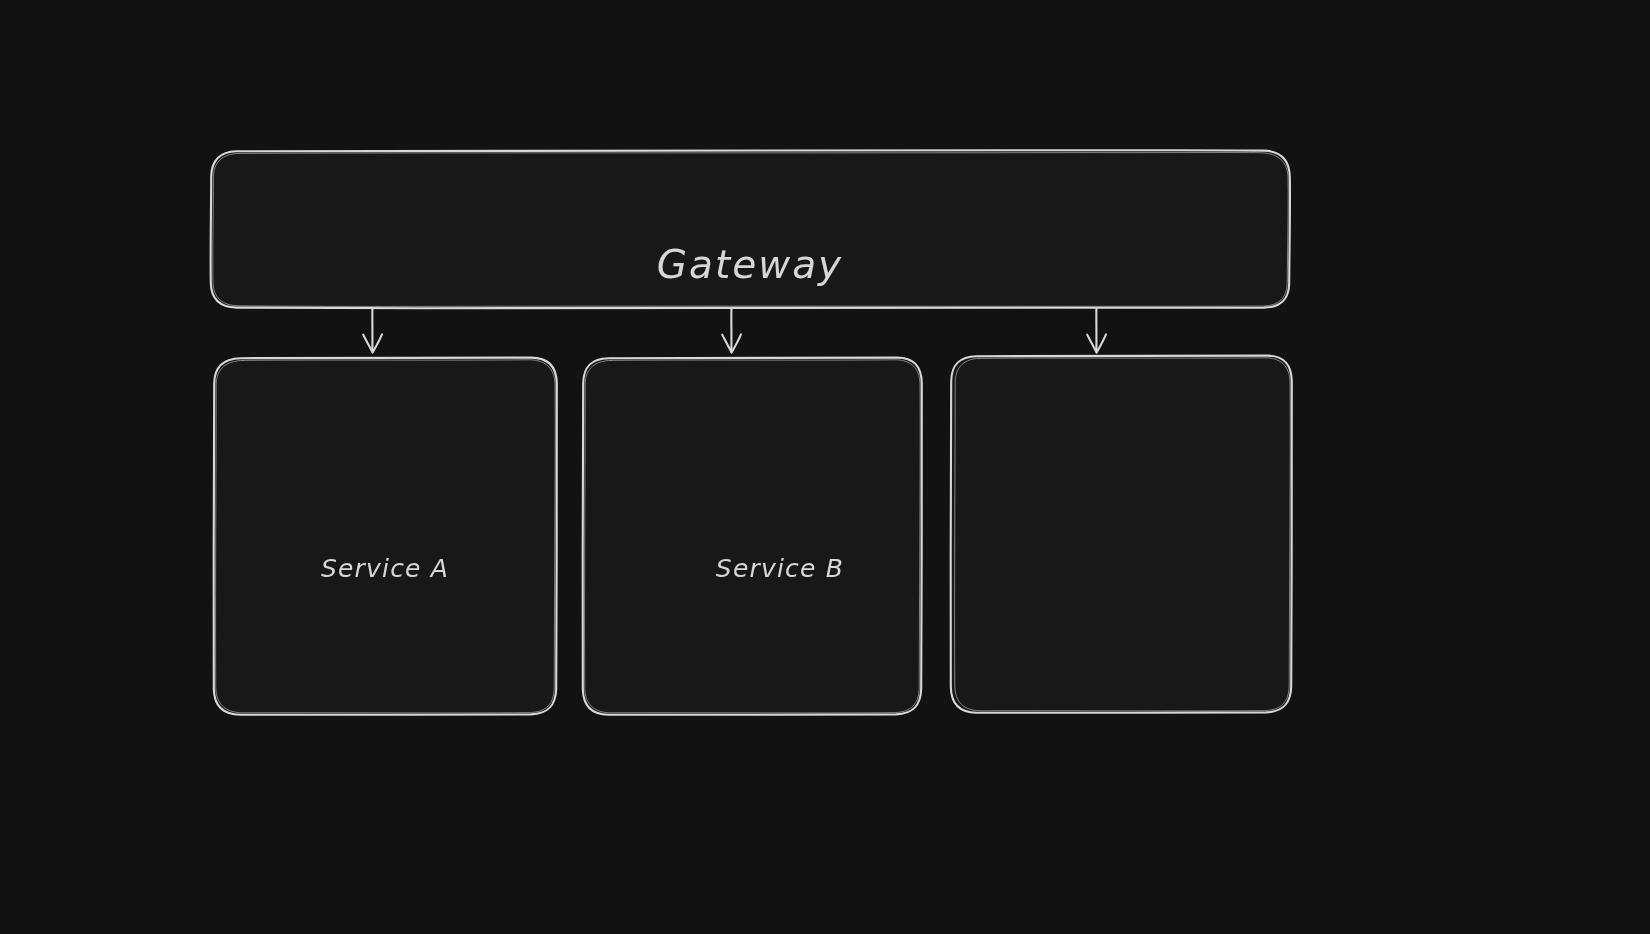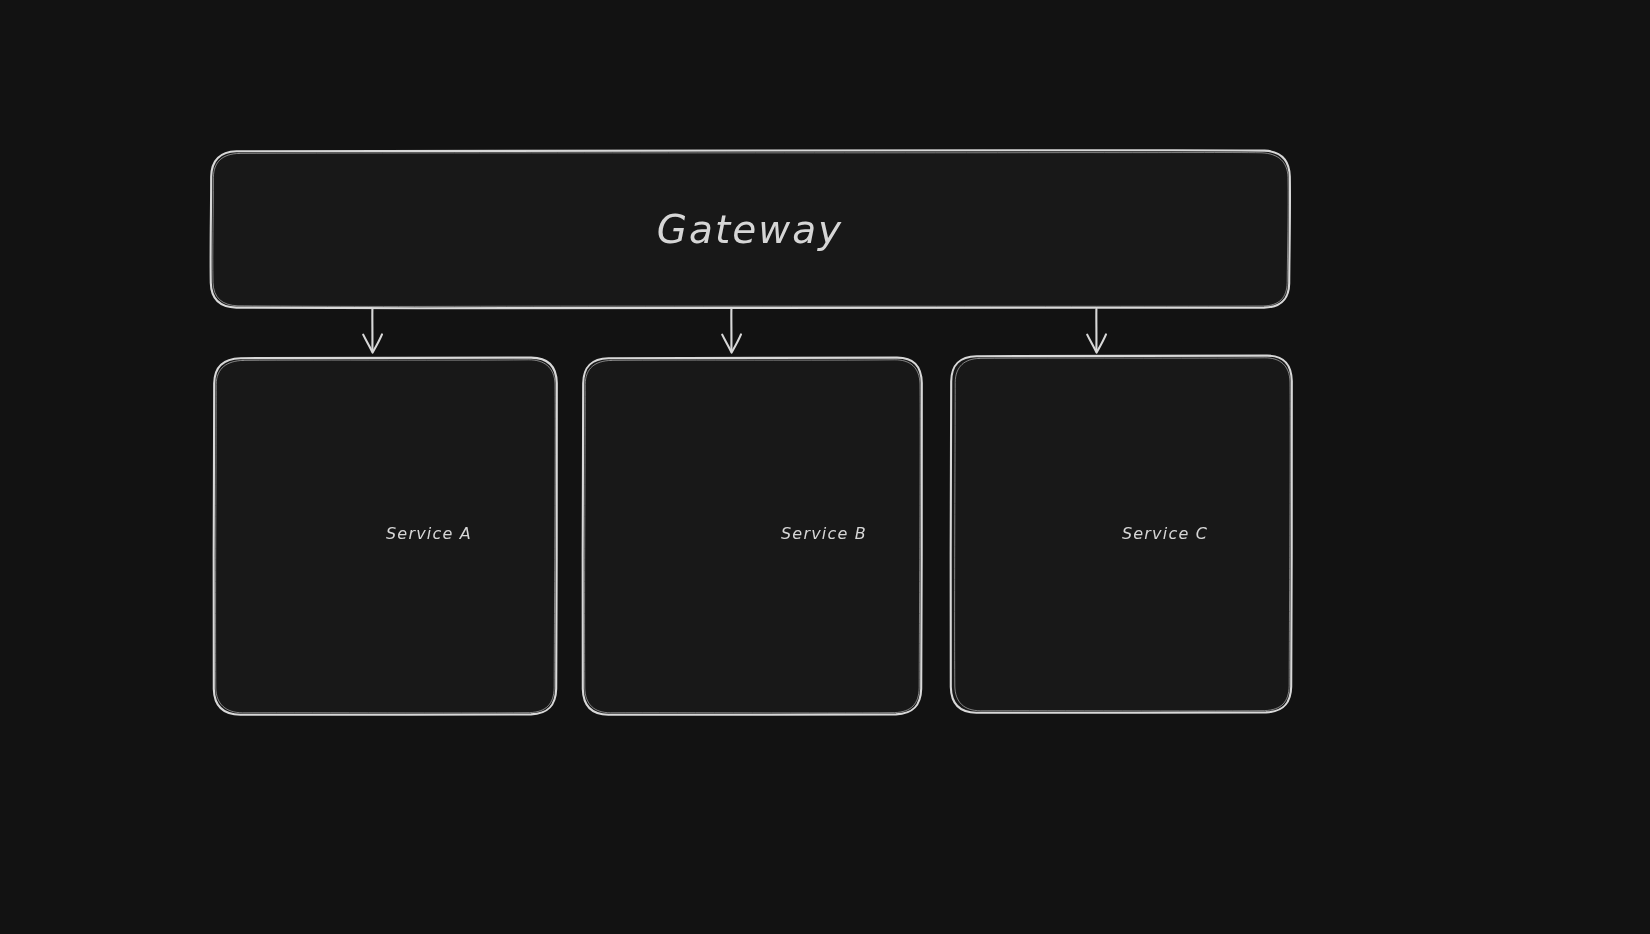--- a/index.html
+++ b/index.html
@@ -34,29 +34,29 @@
     align-items: center;
     justify-content: center;
     color: #d6d6d6;
     font-family: "DejaVu Sans", "Liberation Sans", sans-serif;
     font-style: italic;
     font-weight: 400;
     letter-spacing: 1.2px;
     white-space: nowrap;
     text-align: center;
     pointer-events: none;
+    margin-top: 35px;
     -webkit-font-smoothing: antialiased;
   }
   .node-label.title {
     font-size: 39px;
     letter-spacing: 2px;
   }
   .node-label.service {
-    font-size: 16px;
-    padding-left: 44px;
+    font-size: 25px;
   }
 </style>
 </head>
 <body>
 
 <div id="canvas">
 
   <svg id="sketch-layer" viewBox="0 0 1650 934" xmlns="http://www.w3.org/2000/svg">
 
     <g>
@@ -155,15 +155,14 @@
     </g>
 
   </svg>
 
   <div class="node-label title" style="left:210px; top:200px; width:1080px; height:58px;">Gateway</div>
 
   <div class="node-label service" style="left:213px; top:512px; width:344px; height:42px;">Service A</div>
 
   <div class="node-label service" style="left:610px; top:512px; width:340px; height:42px;">Service B</div>
 
-  <div class="node-label service" style="left:950px; top:512px; width:342px; height:42px;">Service C</div>
 
 </div>
 
 </body></html>

